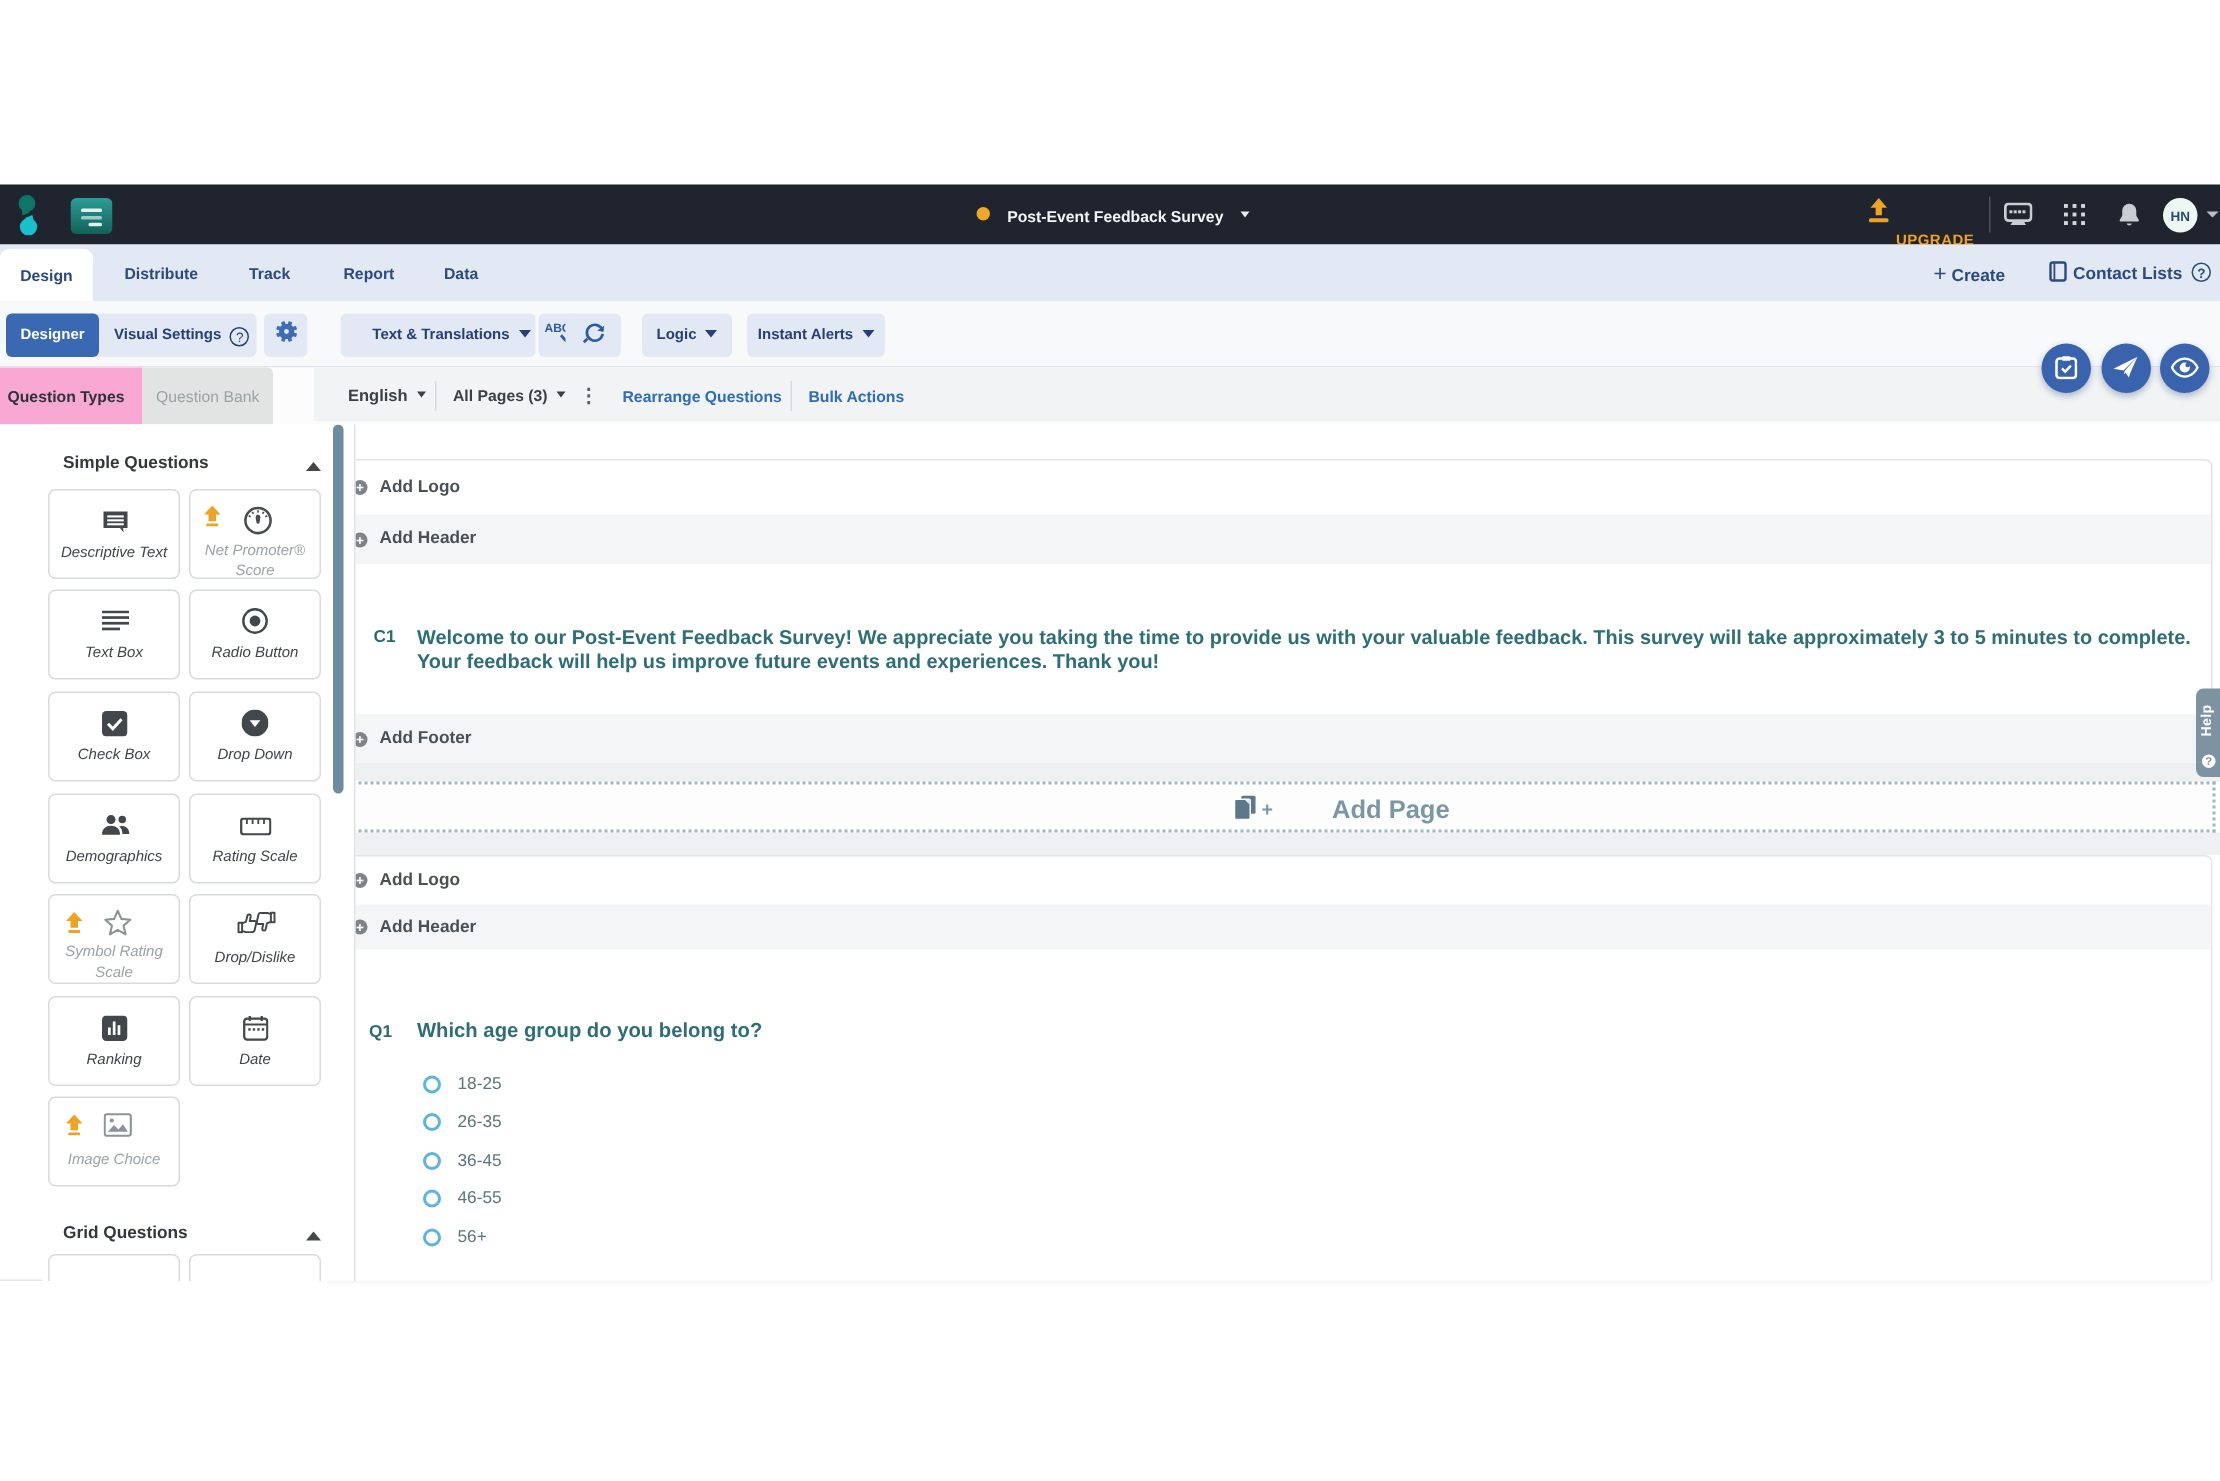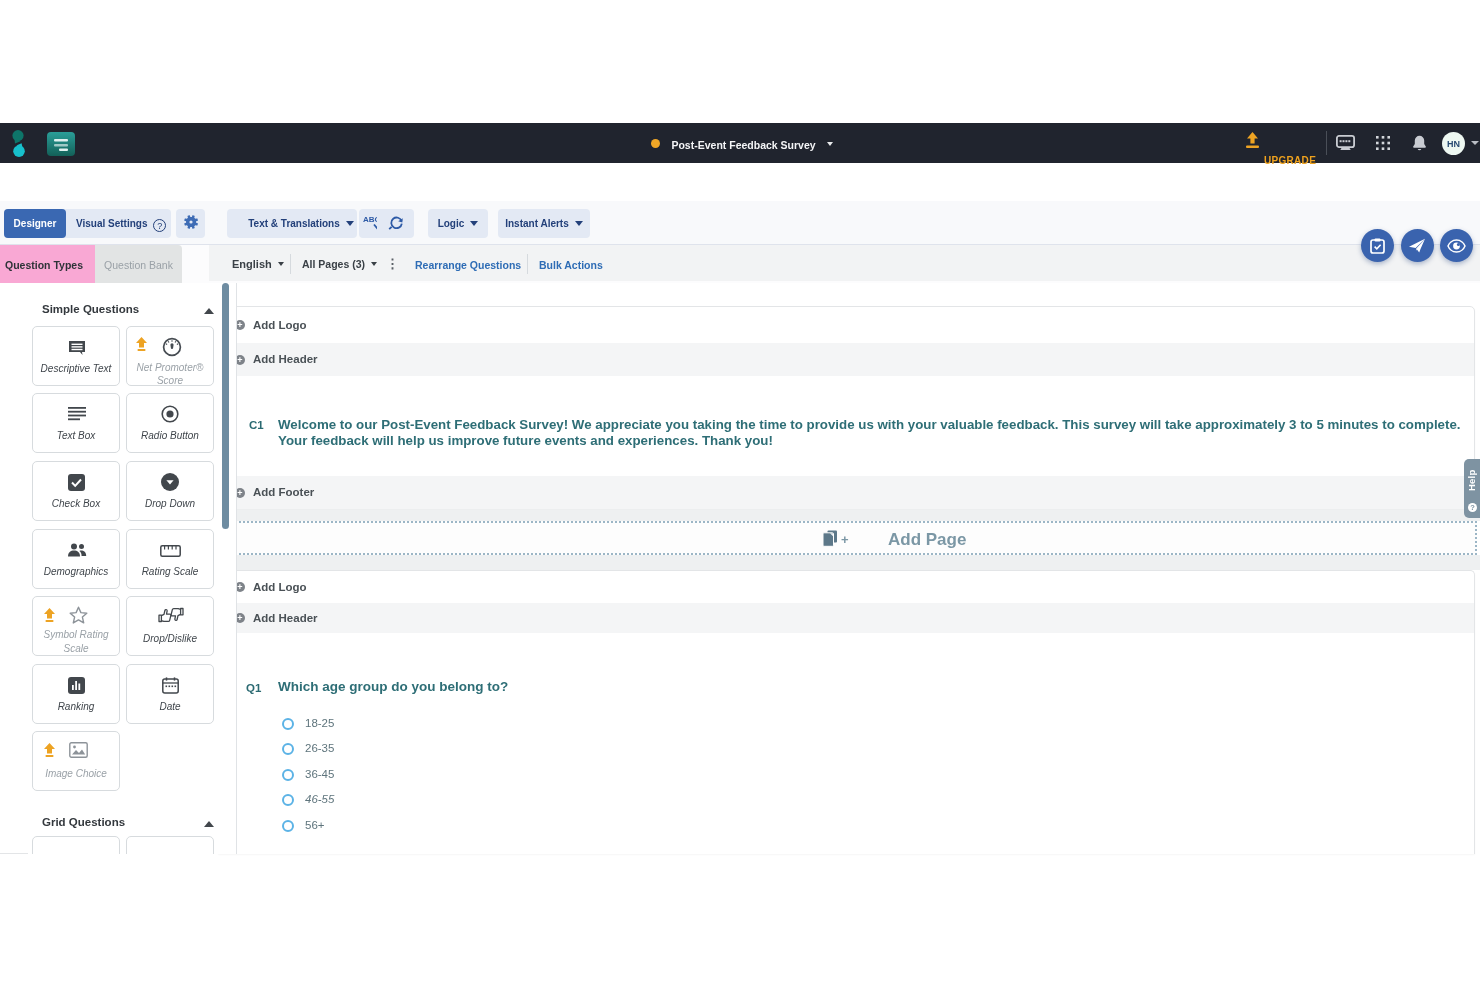--- a/index.html
+++ b/index.html
@@ -100,20 +100,35 @@
     </svg>
 
     <svg style="position:absolute;left:1412px;top:12px;" width="15" height="16" viewBox="0 0 15 16">
       <path d="M7.5 0.8 a4.7 4.7 0 0 1 4.7 4.7 v3.4 l1.6 2.6 a0.8 0.8 0 0 1 -0.7 1.2 h-11.2 a0.8 0.8 0 0 1 -0.7 -1.2 l1.6 -2.6 v-3.4 a4.7 4.7 0 0 1 4.7 -4.7 z" fill="#c9ccd2"></path>
       <path d="M5.7 14 a1.9 1.9 0 0 0 3.6 0 z" fill="#c9ccd2"></path>
     </svg>
 
     <div style="position:absolute;left:1442px;top:9px;width:23px;height:23px;border-radius:50%;background:#eef8f2;color:#274a72;font-size:9px;font-weight:bold;text-align:center;line-height:24px;">HN</div>
     <span style="position:absolute;left:1471px;top:18px;width:0;height:0;border-left:4px solid transparent;border-right:4px solid transparent;border-top:4.5px solid #b9bdc4;"></span>
   </div>
+  <div id="tabrow">
+    <div class="tab" id="tab-design">Design</div>
+    <div class="tab" style="left:83px;">Distribute</div>
+    <div class="tab" style="left:166px;">Track</div>
+    <div class="tab" style="left:229px;">Report</div>
+    <div class="tab" style="left:296px;">Data</div>
+    <div class="tab" style="left:1289px;font-size:11.5px;"><span style="font-weight:normal;font-size:15px;">+</span> Create</div>
+    <div class="tab" style="left:1366px;font-size:11.5px;">
+      <svg width="12" height="14" viewBox="0 0 12 14" style="vertical-align:-2px;margin-right:4px;">
+          <rect x="1" y="1" width="10" height="12" rx="1.5" fill="none" stroke="#2b4a7d" stroke-width="1.6"></rect>
+          <line x1="3.6" y1="1.5" x2="3.6" y2="12.5" stroke="#2b4a7d" stroke-width="1.2"></line>
+        </svg>Contact Lists
+      <span style="display:inline-block;width:13px;height:13px;border:1.3px solid #2b4a7d;border-radius:50%;font-size:9px;line-height:13px;text-align:center;vertical-align:1px;margin-left:3px;">?</span>
+    </div>
+  </div>
   <div id="toolbar">
     <div class="pill" style="left:4px;width:167px;">
       <div style="position:absolute;left:0;top:0;width:62px;height:29px;background:#3a68b2;border-radius:4px;color:#fff;">Designer</div>
       <div style="position:absolute;left:72px;top:0;white-space:nowrap;">Visual Settings
         <span style="display:inline-block;width:13px;height:13px;border:1.3px solid #23407a;border-radius:50%;font-size:9px;line-height:13px;text-align:center;vertical-align:-2px;margin-left:3px;font-weight:normal;">?</span>
       </div>
     </div>
     <div class="pill" style="left:176px;width:29px;">
       <svg width="16" height="16" viewBox="0 0 16 16" style="vertical-align:-3px;">
           <path fill="#3e6cb5" d="M8 5.2a2.8 2.8 0 1 0 0 5.6a2.8 2.8 0 0 0 0-5.6zm6.6 4l-1.5-.4a5.3 5.3 0 0 0 0-1.6l1.5-.4a.5.5 0 0 0 .35-.6l-.5-1.5a.5.5 0 0 0-.6-.3l-1.5.45a5.3 5.3 0 0 0-1.1-1.1l.45-1.5a.5.5 0 0 0-.3-.6l-1.5-.5a.5.5 0 0 0-.6.35l-.4 1.5a5.3 5.3 0 0 0-1.6 0l-.4-1.5a.5.5 0 0 0-.6-.35l-1.5.5a.5.5 0 0 0-.3.6l.45 1.5a5.3 5.3 0 0 0-1.1 1.1l-1.5-.45a.5.5 0 0 0-.6.3l-.5 1.5a.5.5 0 0 0 .35.6l1.5.4a5.3 5.3 0 0 0 0 1.6l-1.5.4a.5.5 0 0 0-.35.6l.5 1.5a.5.5 0 0 0 .6.3l1.5-.45a5.3 5.3 0 0 0 1.1 1.1l-.45 1.5a.5.5 0 0 0 .3.6l1.5.5a.5.5 0 0 0 .6-.35l.4-1.5a5.3 5.3 0 0 0 1.6 0l.4 1.5a.5.5 0 0 0 .6.35l1.5-.5a.5.5 0 0 0 .3-.6l-.45-1.5a5.3 5.3 0 0 0 1.1-1.1l1.5.45a.5.5 0 0 0 .6-.3l.5-1.5a.5.5 0 0 0-.35-.6z"></path>
@@ -175,21 +190,21 @@
       </div>
 
       <div class="card" style="top:287px;height:284px;border-radius:5px 5px 0 0;border-bottom:none;">
         <div class="addrow" style="height:32px;line-height:33px;"><span class="plus">+</span>Add Logo</div>
         <div class="addrow gray" style="height:30px;line-height:31px;"><span class="plus">+</span>Add Header</div>
         <div style="position:absolute;left:27px;top:111px;font-size:11.5px;font-weight:bold;color:#2b6a72;">Q1</div>
         <div style="position:absolute;left:59px;top:108px;font-size:13.5px;font-weight:bold;color:#2e6e76;">Which age group do you belong to?</div>
         <div class="opt" style="top:144px;"><span class="radio"></span>18-25</div>
         <div class="opt" style="top:169.4px;"><span class="radio"></span>26-35</div>
         <div class="opt" style="top:194.8px;"><span class="radio"></span>36-45</div>
-        <div class="opt" style="top:220.2px;font-style:italic;"><span class="radio"></span>46-55</div>
+        <div class="opt" style="top:220.2px;"><span class="radio"></span>46-55</div>
         <div class="opt" style="top:245.6px;"><span class="radio"></span>56+</div>
       </div>
 
       <div class="fab" style="left:1151px;">
         <svg width="15" height="16" viewBox="0 0 15 16">
             <rect x="1" y="2" width="13" height="13" rx="2" fill="none" stroke="#fff" stroke-width="1.7"></rect>
             <rect x="4.5" y="0.5" width="6" height="3" rx="1" fill="#fff"></rect>
             <path d="M4.6 8.6 l2.2 2.2 l3.8 -4" fill="none" stroke="#fff" stroke-width="1.6"></path>
           </svg>
       </div>

